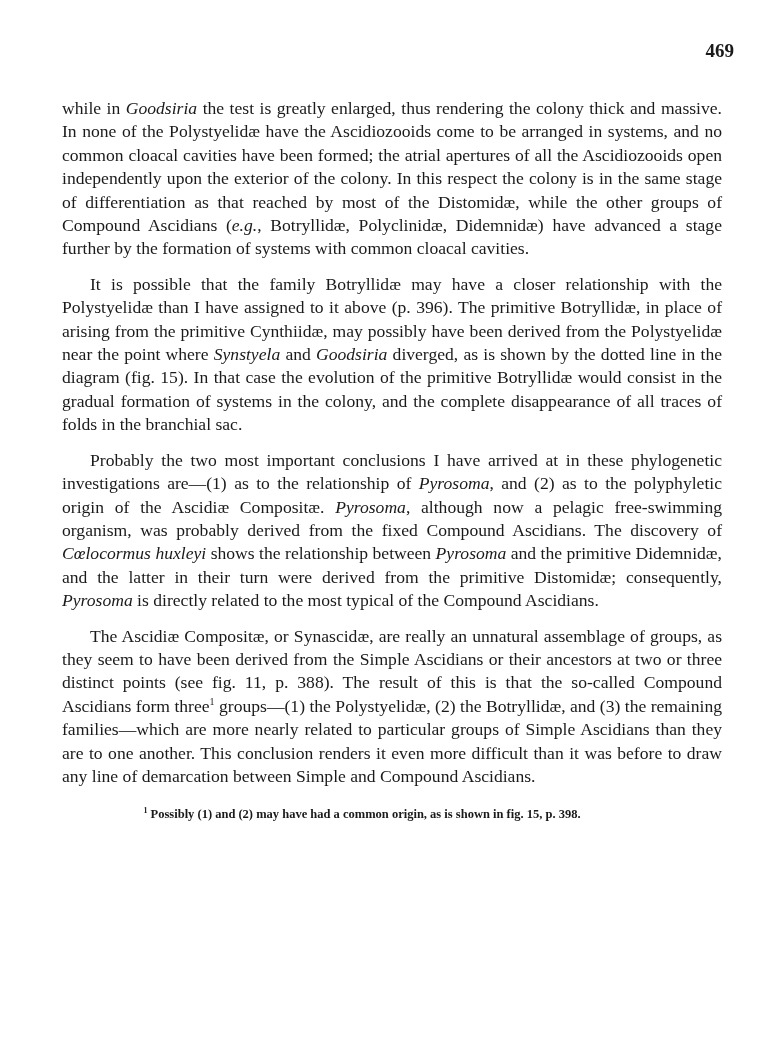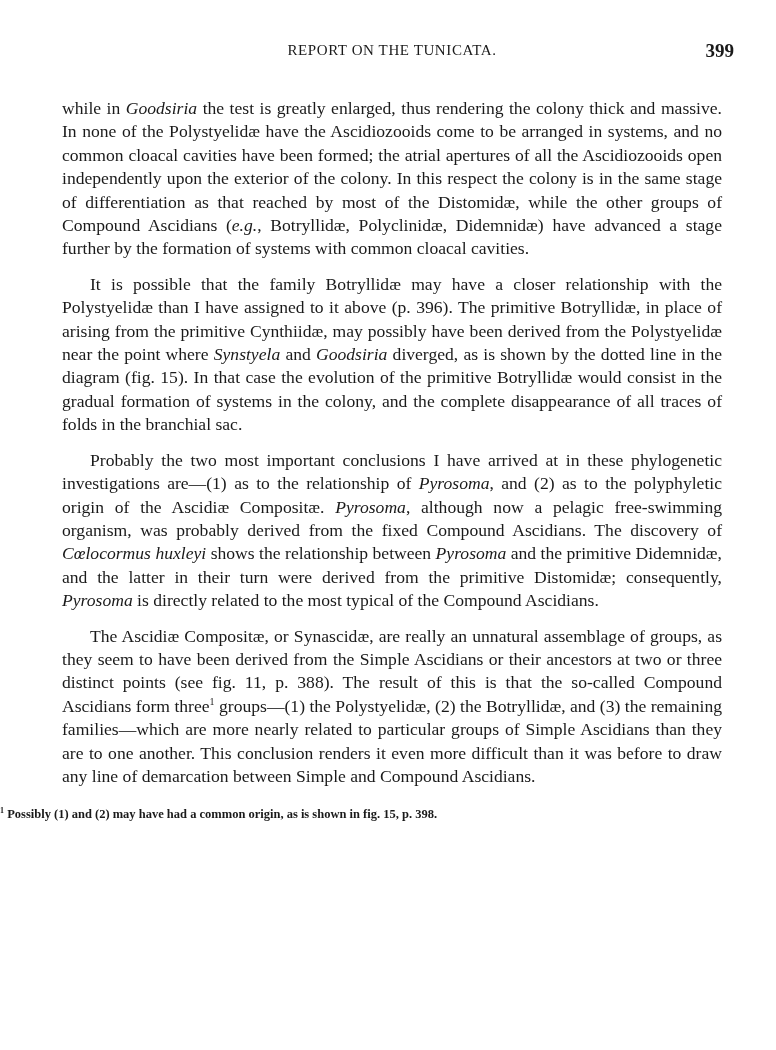--- a/index.html
+++ b/index.html
@@ -22,31 +22,30 @@
     .body-text {
       position: absolute; top: 85px; left: 50px; width: 684px;
       font-family: "Liberation Serif", serif; font-size: 17.6px; line-height: 23.4px;
       text-align: justify;
     }
     .body-text p { margin: 12px; text-indent: 28px; }
     .body-text p.first { text-indent: 0; }
     .body-text i { font-style: italic; }
     sup.fnref { font-size: 10px; vertical-align: 7px; line-height: 0; }
     .footnote {
-      position: absolute; top: 806px; left: 0; width: 724px; text-align: left;
+      position: absolute; top: 806px; left: 0; width: 724px; text-align: center;
       font-family: "Liberation Serif", serif; font-size: 12.5px; font-weight: bold;
     }
     .footnote sup { font-size: 8px; vertical-align: 5px; }
   </style>
 </head>
 <body>
 
 <div class="header">
-  <div class="running-title">REPORT ON THE TUNICATA.</div>
-  <div class="page-number">399</div>
+  <div class="page-number">469</div>
 </div>
 
 <div class="body-text">
   <p class="first"><span>while in </span><i>Goodsiria</i><span> the test is greatly enlarged, thus rendering the colony thick and massive. In none of the Polystyelidæ have the Ascidiozooids come to be arranged in systems, and no common cloacal cavities have been formed; the atrial apertures of all the Ascidiozooids open independently upon the exterior of the colony. In this respect the colony is in the same stage of differentiation as that reached by most of the Distomidæ, while the other groups of Compound Ascidians (</span><i>e.g.</i><span>, Botryllidæ, Polyclinidæ, Didemnidæ) have advanced a stage further by the formation of systems with common cloacal cavities.</span></p>
   <p><span>It is possible that the family Botryllidæ may have a closer relationship with the Polystyelidæ than I have assigned to it above (p. 396). The primitive Botryllidæ, in place of arising from the primitive Cynthiidæ, may possibly have been derived from the Polystyelidæ near the point where </span><i>Synstyela</i><span> and </span><i>Goodsiria</i><span> diverged, as is shown by the dotted line in the diagram (fig. 15). In that case the evolution of the primitive Botryllidæ would consist in the gradual formation of systems in the colony, and the complete disappearance of all traces of folds in the branchial sac.</span></p>
   <p><span>Probably the two most important conclusions I have arrived at in these phylogenetic investigations are—(1) as to the relationship of </span><i>Pyrosoma</i><span>, and (2) as to the polyphyletic origin of the Ascidiæ Compositæ. </span><i>Pyrosoma</i><span>, although now a pelagic free-swimming organism, was probably derived from the fixed Compound Ascidians. The discovery of </span><i>Cœlocormus huxleyi</i><span> shows the relationship between </span><i>Pyrosoma</i><span> and the primitive Didemnidæ, and the latter in their turn were derived from the primitive Distomidæ; consequently, </span><i>Pyrosoma</i><span> is directly related to the most typical of the Compound Ascidians.</span></p>
   <p><span>The Ascidiæ Compositæ, or Synascidæ, are really an unnatural assemblage of groups, as they seem to have been derived from the Simple Ascidians or their ancestors at two or three distinct points (see fig. 11, p. 388). The result of this is that the so-called Compound Ascidians form three</span><sup class="fnref">1</sup><span> groups—(1) the Polystyelidæ, (2) the Botryllidæ, and (3) the remaining families—which are more nearly related to particular groups of Simple Ascidians than they are to one another. This conclusion renders it even more difficult than it was before to draw any line of demarcation between Simple and Compound Ascidians.</span></p>
 </div>
 
 <div class="footnote">

